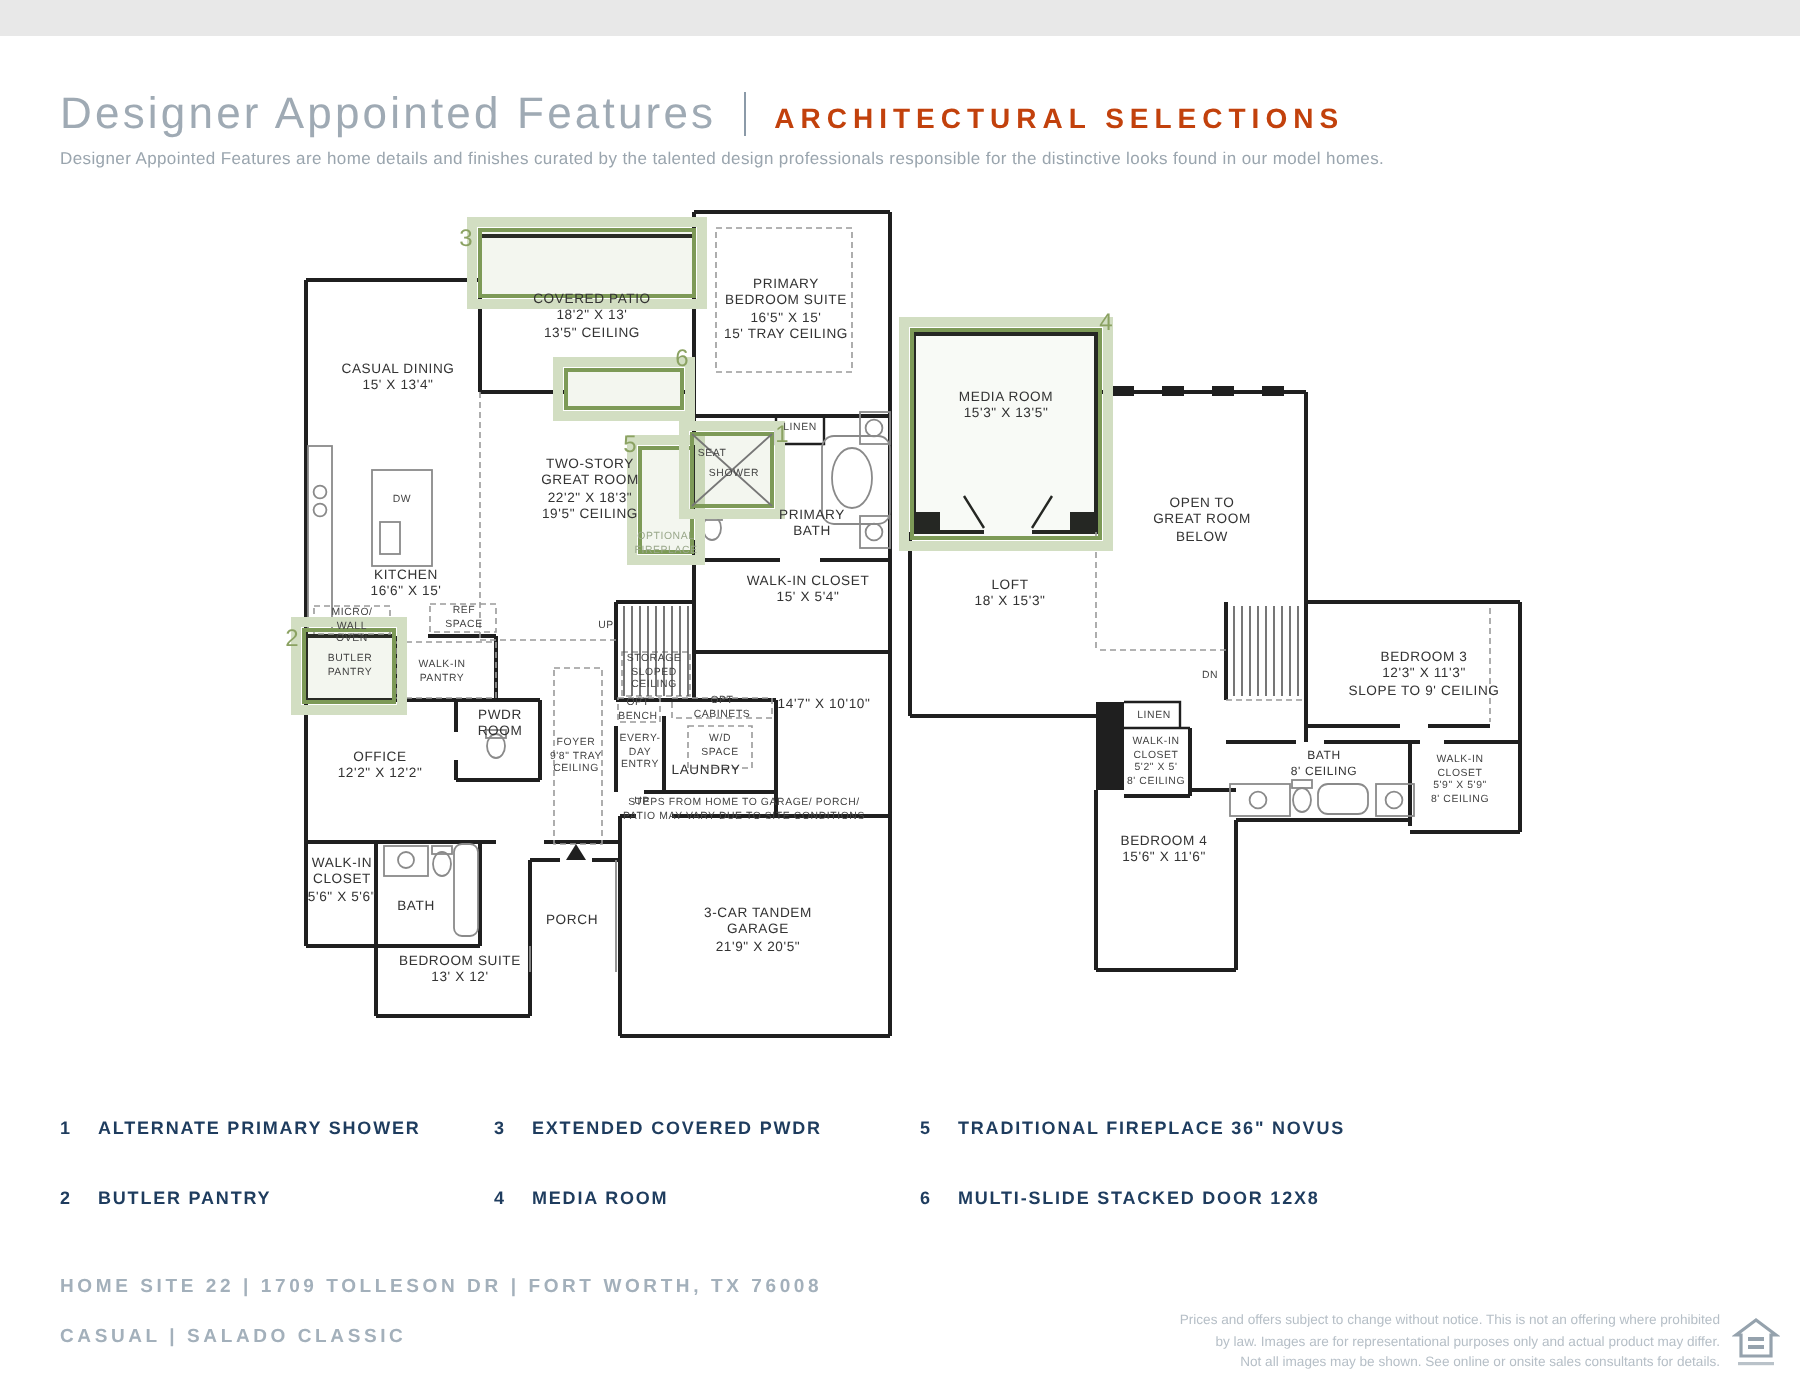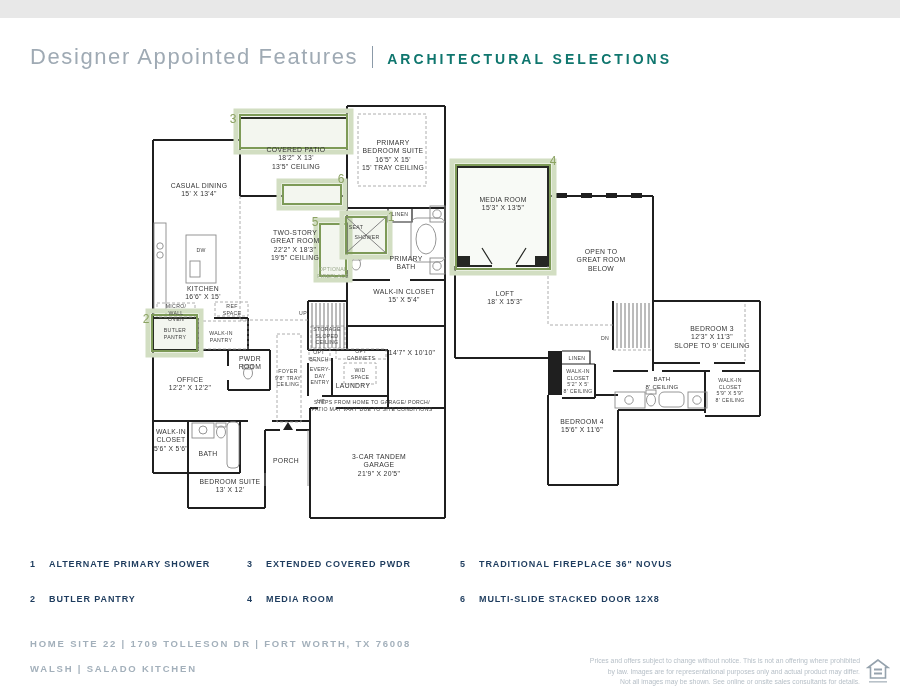--- a/index.html
+++ b/index.html
@@ -2,21 +2,21 @@
 <html><head>
 <meta charset="utf-8">
 <style>
   html,body{margin:0;padding:0;background:#e8e8e8;}
   .page{position:relative;width:900px;height:695px;background:#ffffff;overflow:hidden;
         font-family:"Liberation Sans", sans-serif;margin:18px auto;}
   
   .hdr{position:absolute;left:30px;top:26px;display:flex;align-items:baseline;}
   .hdr-title{font-size:22px;font-weight:400;color:#9faab4;letter-spacing:1.6px;}
   .hdr-sep{width:1px;height:22px;background:#8b9aa8;margin:0 14px;align-self:center;}
-  .hdr-section{font-size:14px;font-weight:600;color:#0f766e;letter-spacing:3px;}
+  .hdr-section{font-size:14px;font-weight:600;color:#c2410c;letter-spacing:3px;}
   .hdr-desc{position:absolute;left:30px;top:56px;font-size:8.5px;color:#9aa5ae;letter-spacing:.2px;}
   
   .rl,.rm,.rs{position:absolute;transform:translate(-50%,-50%);white-space:pre-line;
       text-align:center;color:#333;line-height:1.25;letter-spacing:.3px;}
   .rl{font-size:6.8px;}
   .rm{font-size:6px;}
   .rs{font-size:5.2px;color:#444;}
   .rg{color:#9aa88b;}
   .co{position:absolute;transform:translate(-50%,-50%);font-size:12px;color:#8ba262;
       font-weight:400;}
@@ -37,20 +37,21 @@
 </head>
 <body>
 
 <div class="page">
 
   <div class="hdr">
     <span class="hdr-title">Designer Appointed Features</span>
     <span class="hdr-sep"></span>
     <span class="hdr-section">ARCHITECTURAL SELECTIONS</span>
   </div>
+  <div class="hdr-desc">Designer Appointed Features are home details and finishes curated by the talented design professionals responsible for the distinctive looks found in our model homes.</div>
 
   <svg class="plan" width="900" height="520" viewBox="0 0 900 520">
 
     <g stroke="#1f1f1f" stroke-width="2" fill="none">
       <path d="M153,122 H240 M240,100 V178 M240,100 H347 M347,88 V100 M347,88 H445
                M445,88 V500 M153,122 V455 M347,100 V178
                M240,178 H284 M340,178 H347
                M347,178 V240 M347,252 V332
                M347,190 H445
                M347,262 H390 M410,262 H445
@@ -304,21 +305,21 @@
   </div>
   <div class="legend-item" style="left:460px;top:541px">
     <span class="legend-num">5</span>
     <span class="legend-label">TRADITIONAL FIREPLACE 36" NOVUS</span>
   </div>
   <div class="legend-item" style="left:460px;top:576px">
     <span class="legend-num">6</span>
     <span class="legend-label">MULTI-SLIDE STACKED DOOR 12X8</span>
   </div>
 
-  <div class="foot-line1">WALSH  |  SALADO KITCHEN</div>
+  <div class="foot-line1">CASUAL  |  SALADO CLASSIC</div>
   <div class="foot-line2">HOME SITE 22  |  1709 TOLLESON DR  |  FORT WORTH, TX 76008</div>
   <div class="foot-disc">Prices and offers subject to change without notice. This is not an offering where prohibited
 by law. Images are for representational purposes only and actual product may differ.
 Not all images may be shown. See online or onsite sales consultants for details.</div>
   <svg class="eh-icon" viewBox="0 0 24 28">
     <path d="M12 2 L2 9.5 H4.5 V20 H19.5 V9.5 H22 Z" fill="none" stroke="#95a2ad" stroke-width="1.6"></path>
     <rect x="8" y="10.5" width="8" height="2" fill="#95a2ad"></rect>
     <rect x="8" y="14.5" width="8" height="2" fill="#95a2ad"></rect>
     <rect x="3" y="23" width="18" height="1.6" fill="#b9c2c9"></rect>
   </svg>

